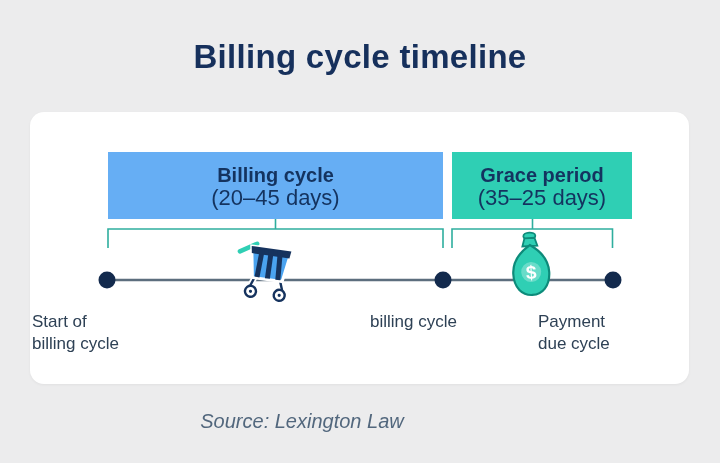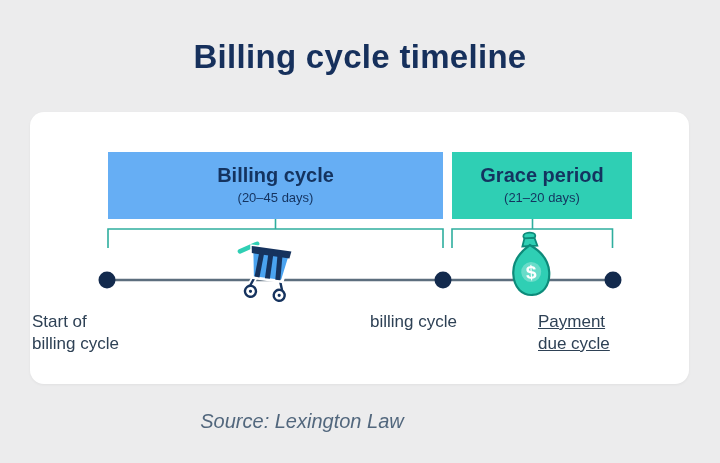--- a/index.html
+++ b/index.html
@@ -23,33 +23,33 @@
   .card{
     position:absolute;left:30px;top:112px;width:659px;height:272px;
     background:var(--card);border-radius:14px;box-shadow:0 1px 3px rgba(0,0,0,.05);
   }
   .banner{
     position:absolute;top:152px;height:67px;
     display:flex;flex-direction:column;justify-content:center;align-items:center;
     color:var(--banner-text);
   }
   .banner .bt{font-weight:bold;font-size:20px;line-height:24px;}
-  .banner .bs{font-size:13px;line-height:22px;}
+  .banner .bs{font-size:22px;line-height:22px;}
   .banner-billing{left:108px;width:335px;background:var(--banner-blue);}
   .banner-grace{left:452px;width:180px;background:var(--banner-teal);}
   svg.overlay{position:absolute;left:0;top:0;}
   .icon-box{position:absolute;}
   .node-label{
     position:absolute;top:311px;width:150px;text-align:left;
     font-size:17px;line-height:22px;color:var(--label-slate);
   }
   .label-start{left:32px;}
   .label-purchases{left:188px;}
   .label-end{left:370px;}
-  .label-payment{left:538px;text-decoration:underline;}
+  .label-payment{left:538px;}
   .source{
     position:absolute;left:0;top:410px;width:604px;text-align:center;
     font-size:20px;color:var(--source-slate);font-style:italic;
   }
 </style>
 </head>
 <body>
 
 <div class="stage">
 
@@ -57,21 +57,21 @@
 
   <div class="card"></div>
 
   <div class="banner banner-billing">
     <div class="bt">Billing cycle</div>
     <div class="bs">(20–45 days)</div>
   </div>
 
   <div class="banner banner-grace">
     <div class="bt">Grace period</div>
-    <div class="bs">(21–20 days)</div>
+    <div class="bs">(35–25 days)</div>
   </div>
 
   <svg class="overlay" width="720" height="463" viewBox="0 0 720 463">
 
     <path d="M275.5 219 L275.5 229 M108 248 L108 229 L443 229 L443 248" fill="none" style="stroke:var(--bracket-teal)" stroke-width="1.6"></path>
     <path d="M532.5 219 L532.5 229 M452 248 L452 229 L612.5 229 L612.5 248" fill="none" style="stroke:var(--bracket-teal)" stroke-width="1.6"></path>
 
     <line x1="107" y1="280" x2="613" y2="280" style="stroke:var(--timeline-line)" stroke-width="2.6"></line>
     <circle cx="107" cy="280" r="8.5" style="fill:var(--dot-navy)"></circle>
     <circle cx="443" cy="280" r="8.5" style="fill:var(--dot-navy)"></circle>

